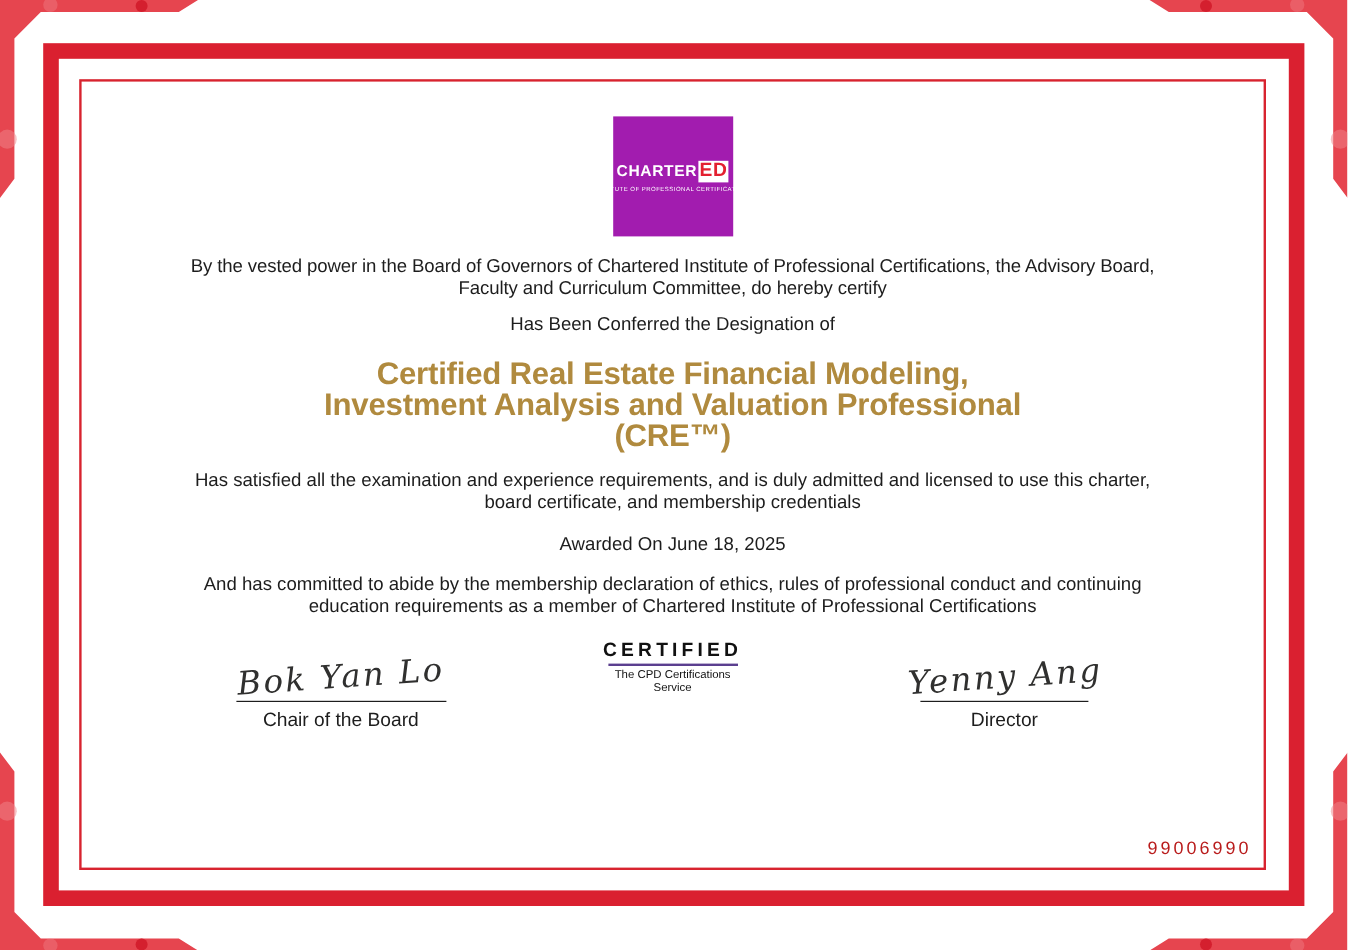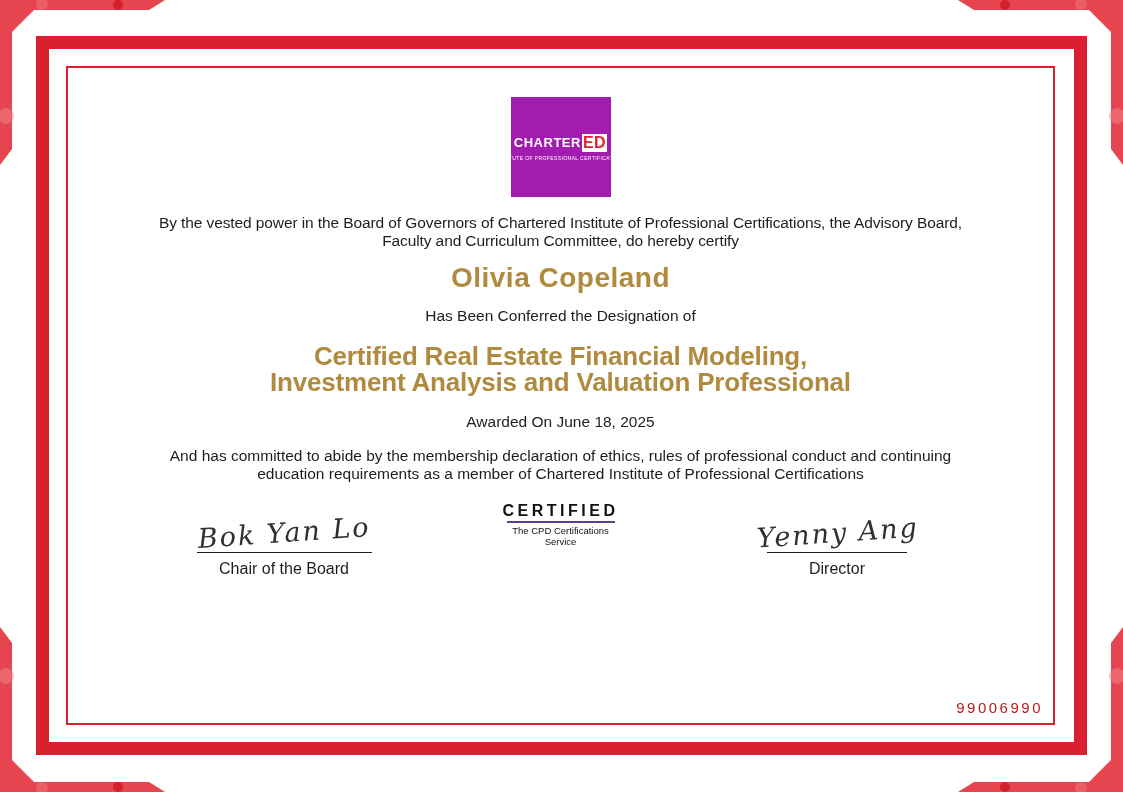--- a/index.html
+++ b/index.html
@@ -116,29 +116,30 @@
   <div class="logo">
     <div class="logo-main">
       <span>CHARTER</span>
         <span class="logo-ed">ED</span>
     </div>
     <div class="logo-sub">INSTITUTE OF PROFESSIONAL CERTIFICATIONS</div>
   </div>
 
   <div class="intro">By the vested power in the Board of Governors of Chartered Institute of Professional Certifications, the Advisory Board, Faculty and Curriculum Committee, do hereby certify</div>
 
-  <div class="recipient">Olivia Copeland</div>
 
   <div class="conferred">Has Been Conferred the Designation of</div>
 
   <div class="cert-title">
     <div>Certified Real Estate Financial Modeling,</div>
     <div>Investment Analysis and Valuation Professional</div>
+    <div>(CRE™)</div>
   </div>
 
+  <div class="satisfied">Has satisfied all the examination and experience requirements, and is duly admitted and licensed to use this charter, board certificate, and membership credentials</div>
 
   <div class="awarded">Awarded On June 18, 2025</div>
 
   <div class="commitment">And has committed to abide by the membership declaration of ethics, rules of professional conduct and continuing education requirements as a member of Chartered Institute of Professional Certifications</div>
 
   <div class="sig-row">
 
     <div class="sig-block">
       <div class="sig-script">Bok Yan Lo</div>
       <div class="sig-line"></div>

